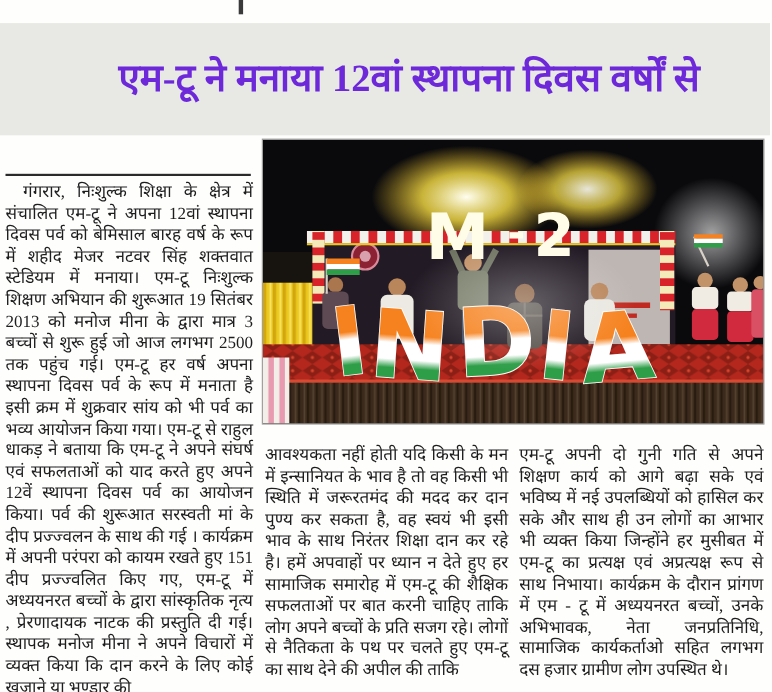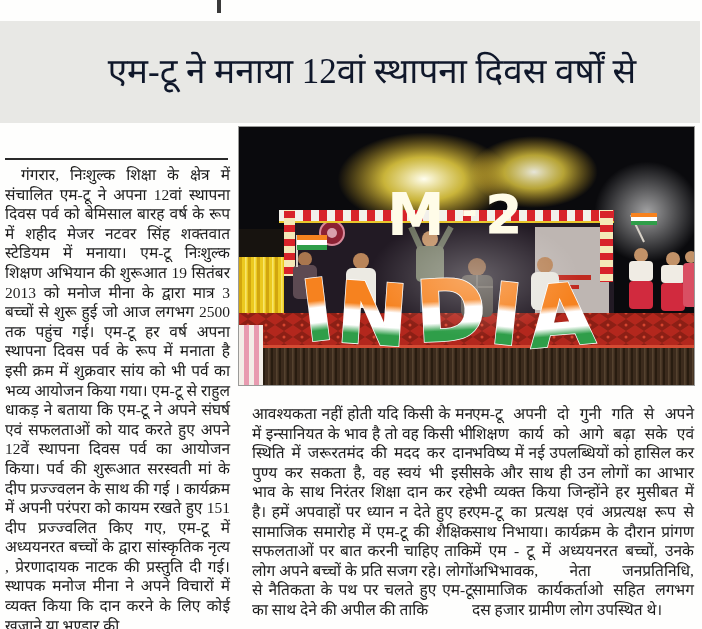--- a/index.html
+++ b/index.html
@@ -10,29 +10,29 @@
     position:relative;overflow:hidden;
   }
   .page{position:absolute;inset:0;background:#fefefd;}
   .crop-mark{position:absolute;left:217px;top:0;width:4px;height:13px;background:#3a3a3a;}
   .headline-box{
     position:absolute;left:0;top:21px;width:700px;height:102px;
     background:#e8e8e5;
     display:flex;flex-direction:column;align-items:center;justify-content:center;
   }
   .headline-line{
-    font-weight:normal;color:#0f172a;font-size:35px;line-height:48px;
+    font-weight:bold;color:#6d28d9;font-size:35px;line-height:48px;
     white-space:nowrap;letter-spacing:0px;margin-left:44px;
   }
   .col{position:absolute;}
   .col p{margin:0;font-size:15.5px;line-height:19.6px;color:#1d1d1d;text-align:justify;}
   .col-left{left:5px;top:158px;width:225px;}
   .col-left .rule{border:0;border-top:2px solid #2a2a2a;width:223px;margin:0 0 5px 0;}
   .col-left p{text-indent:16px;}
-  .col-middle{left:241px;top:404px;width:221px;margin-left:11px;}
+  .col-middle{left:241px;top:404px;width:221px;}
   .col-right{left:472px;top:404px;width:222px;}
   .photo{
     position:absolute;left:239px;top:127px;width:455px;height:258px;margin:0;
     outline:1px solid #9a9a98;background:#0a0a0d;
   }
   .photo svg{display:block;width:100%;height:100%;}
   .sign-text{font-family:"DejaVu Sans",sans-serif;font-weight:bold;fill:#fffce8;}
   .india-letter{
     font-family:"DejaVu Sans",sans-serif;font-weight:bold;font-size:86px;
     fill:url(#tricolor);stroke:#ffffff;stroke-width:1.5;paint-order:stroke;

